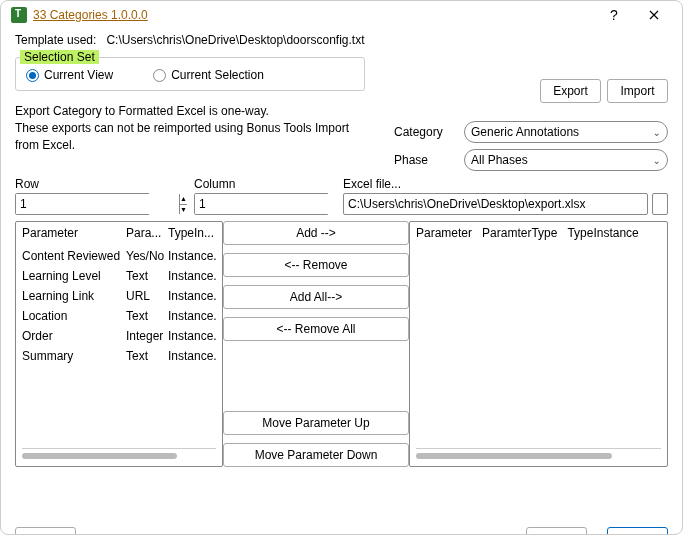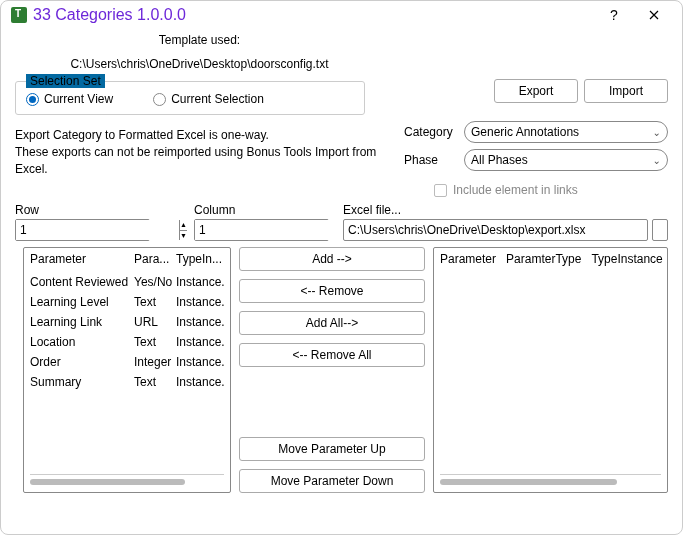--- a/index.html
+++ b/index.html
@@ -1,56 +1,56 @@
 <!DOCTYPE html>
 <html><head>
 <meta charset="utf-8">
 <style>
 * { box-sizing: border-box; font-family: "Segoe UI", Arial, sans-serif; font-size: 12px; }
 body { margin: 0; background: #fff; }
 .window { width: 683px; height: 535px; border: 1px solid #ccc; border-radius: 8px; background: #fff; display: flex; flex-direction: column; overflow: hidden; }
 .titlebar { height: 32px; display: flex; align-items: center; padding: 0 8px 0 10px; }
 .titlebar .appicon { width: 16px; height: 16px; background: #2e7d32; border-radius: 2px; margin-right: 6px; position: relative; }
 .titlebar .appicon::after { content: "T"; color: #fff; font-size: 10px; font-weight: bold; position: absolute; top: 1px; left: 4px; }
-.titlebar .title { flex: 1; font-size: 16px; color: #6d28d9; }
+.titlebar .title { flex: 1; font-size: 12px; color: #a16207; text-decoration: underline; }
 .titlebar .winbtn { width: 40px; height: 28px; display: flex; align-items: center; justify-content: center; cursor: pointer; font-size: 14px; color: #000; }
 .content { flex: 1; padding: 4px 14px 10px 14px; display: flex; flex-direction: column; gap: 6px; }
-.row1 { display: flex; align-items: center; gap: 10px; flex-direction: column; }
+.row1 { display: flex; align-items: center; gap: 10px; }
 .label { color: #000; }
 .btn { border: 1px solid #aaa; background: #fff; border-radius: 3px; height: 24px; display: inline-flex; align-items: center; justify-content: center; cursor: pointer; }
 .btn-primary { border: 1px solid #0067c0; color: #000; }
-.btn-w80 { width: 84px; margin-top: 48px; }
+.btn-w80 { width: 61px; margin-top: 48px; }
 .latecol { display:flex; flex-direction:column; gap:6px; }
-.latecol .row { display:flex; align-items:center; gap:0; }
+.latecol .row { display:flex; align-items:center; gap:10px; }
 .latecol .lab { width: 60px; }
 .select { border: 1px solid #888; border-radius: 11px; background:#fff; height: 22px; width: 204px; display:flex; align-items:center; justify-content:space-between; padding: 0 6px; }
 .select .chev { font-size: 10px; color:#555; }
 .fieldset { border: 1px solid #ccc; border-radius: 3px; padding: 10px 10px 8px 10px; position: relative; width: 350px; margin-top:4px;}
-.fieldset .legend { position: absolute; top: -8px; left: 10px; background: #0369a1; padding: 0 4px; }
+.fieldset .legend { position: absolute; top: -8px; left: 4px; background: #bef264; padding: 0 4px; }
 .radios { display:flex; gap: 40px; align-items:center; }
 .radio { display:flex; align-items:center; gap:5px; }
 .rcircle { width:13px; height:13px; border:1px solid #555; border-radius:50%; display:flex; align-items:center; justify-content:center; }
 .rcircle.sel { border-color:#0067c0; }
 .rcircle.sel::after { content:""; width:7px; height:7px; background:#0067c0; border-radius:50%; }
 .rcircle:not(.sel) { border-color:#888; }
 .desc { line-height:1.4; margin-top: 6px; }
 .chk { display:flex; gap:6px; align-items:center; color:#888; }
 .chkbox { width:13px; height:13px; border:1px solid #bbb; border-radius:2px; }
 .mid-inputs { display:flex; gap:14px; align-items:flex-end; }
 .group { display:flex; flex-direction:column; gap:2px; }
 .spinner { display:flex; width:135px; height:22px; border:1px solid #888; border-radius:2px; }
 .spinner input { flex:1; border:none; padding:0 4px; outline:none; height:100%; }
 .spinner .arrows { width:14px; display:flex; flex-direction:column; border-left:1px solid #888; }
 .spinner .arrows div { flex:1; display:flex; align-items:center; justify-content:center; font-size:7px; cursor:pointer; border-bottom:1px solid #888; }
 .spinner .arrows div:last-child { border-bottom:none; }
 .fileinp { flex:1; display:flex; flex-direction:column; gap:2px; }
 .fileinp .wrap { display:flex; gap:4px; }
 .fileinp input { flex:1; height:22px; border:1px solid #888; border-radius:2px; padding:0 4px; outline:none; }
 .sqbtn { width:16px; height:22px; border:1px solid #888; border-radius:2px; background:#fff; cursor:pointer; }
-.lists { display:flex; gap:8px; flex:1; min-height:246px;margin-left:8px; }
+.lists { display:flex; flex:1; min-height:246px; }
 .listbox { border:1px solid #888; border-radius:2px; background:#fff; overflow:hidden; display:flex; flex-direction:column; }
 .lb-left { width:208px; }
 .lb-right { flex:1; }
 .lb-head { display:flex; padding:4px 6px; }
 .lb-head div { font-size:12px; color:#000; }
 .lb-left .lb-head div:nth-child(1){width:104px;}
 .lb-left .lb-head div:nth-child(2){width:42px;}
 .lb-left .lb-head div:nth-child(3){flex:1;}
 .lb-right .lb-head { gap:10px; }
 .lb-body { flex:1; overflow:hidden; padding: 2px 6px; }
@@ -120,26 +120,20 @@
             <span class="chev">⌄</span>
           </div>
         </div>
         <div class="row">
           <span class="lab">Phase</span>
           <div class="select">
             <span>All Phases</span>
             <span class="chev">⌄</span>
           </div>
         </div>
-        <div class="row" style="margin-top:6px; padding-left:30px;">
-          <div class="chk">
-            <div class="chkbox"></div>
-            <span>Include element in links</span>
-          </div>
-        </div>
       </div>
     </div>
 
     <div class="mid-inputs">
       <div class="group">
         <span>Row</span>
         <div class="spinner">
           <input value="1" style="">
           <div class="arrows">
               <div>▲</div>

